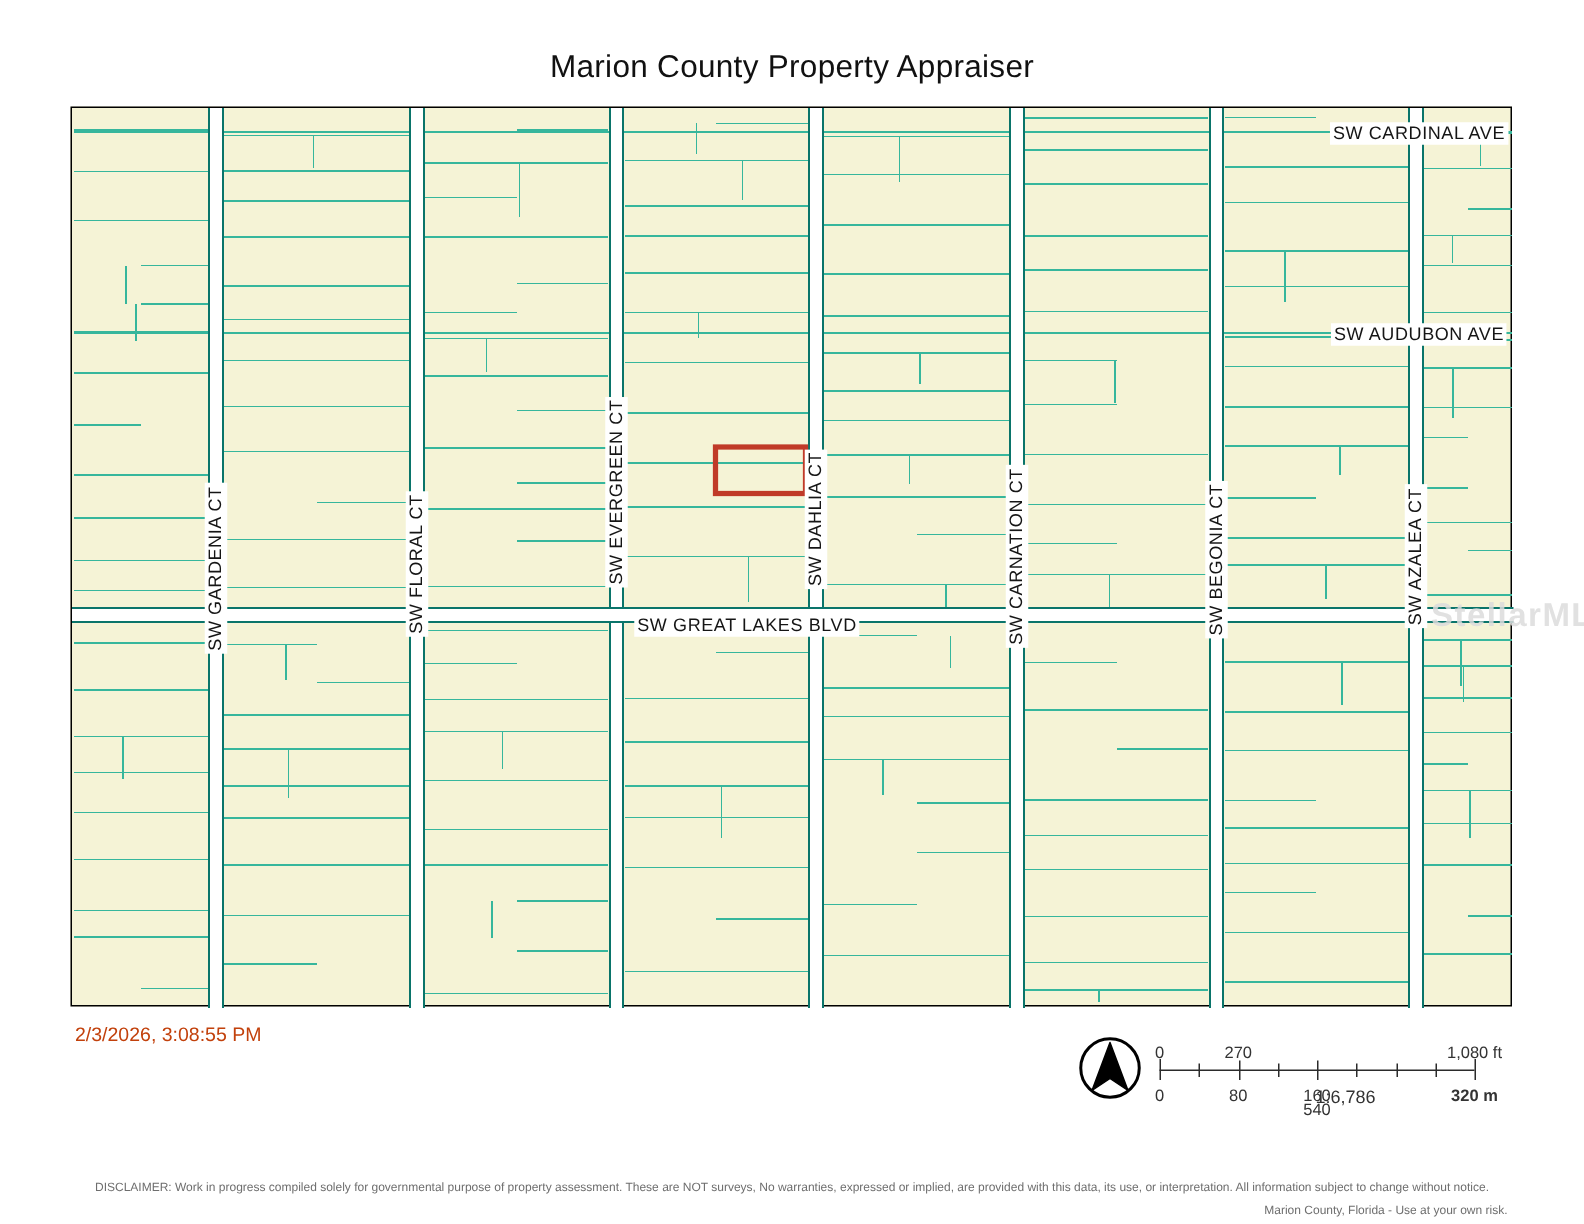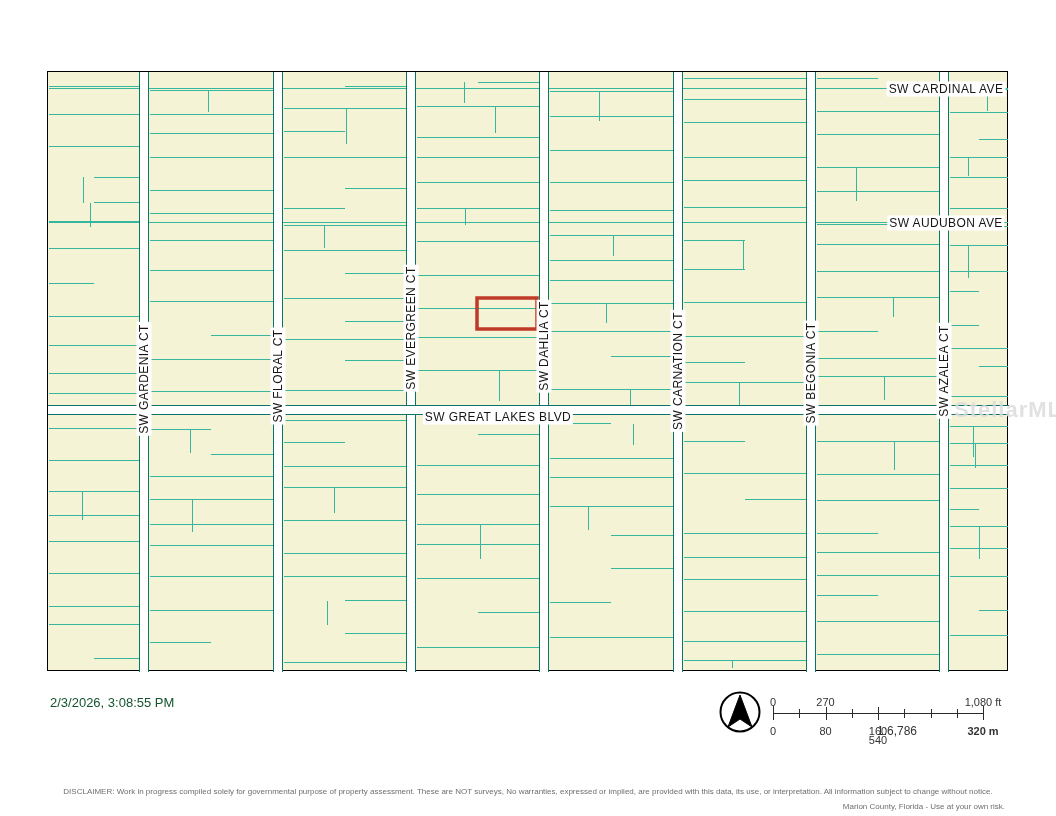--- a/index.html
+++ b/index.html
@@ -11,38 +11,39 @@
   .map { position:absolute; left:47px; top:71px; width:961px; height:600px;
          border:1px solid #000; background:#F5F3D6; }
   .map svg { position:absolute; left:0; top:0; }
   .map-labels { position:absolute; left:0; top:0; width:100%; height:100%; }
   .street-label { position:absolute; background:#fff; color:#151515; font-size:12px;
                   line-height:15px; white-space:nowrap; padding:0 2px; letter-spacing:.4px; }
   .street-label.vertical  { transform:translate(-50%,-50%) rotate(-90deg); }
   .street-label.horizontal{ transform:translate(-50%,-50%); }
   .watermark { position:absolute; left:954px; top:397px; font-size:22px; font-weight:700;
                color:#dcdcdc; opacity:.85; letter-spacing:1px; }
-  .datetime { position:absolute; left:50px; top:682px; font-size:13px; color:#14532d;margin-top:13px; }
+  .datetime { position:absolute; left:50px; top:682px; font-size:13px; color:#c2410c; }
   .north-arrow { position:absolute; left:718px; top:690px; width:44px; height:44px; }
   .scale-ratio { position:absolute; left:881px; top:724px; transform:translateX(-50%);
                  font-size:12px; color:#333;margin-left:16px; }
   .scalebar { position:absolute; left:773px; top:695px; width:240px; height:48px;
               font-size:11px; color:#333; }
   .sb-line { position:absolute; left:0; top:18px; width:210px; height:1px; background:#2b2b2b; }
   .sb-tick { position:absolute; width:1px; background:#2b2b2b; }
   .sb-label { position:absolute; transform:translateX(-50%); white-space:nowrap; }
   .attribution { position:absolute; right:51px; top:768px; font-size:8px; color:#6e6e6e;margin-top:34px; }
   .disclaimer { position:absolute; left:0; top:787px; width:100%; text-align:center;
                 font-size:8px; color:#6e6e6e; }
 </style>
 </head>
 <body>
 
 <div class="page">
 
+  <div class="title">Marion County Property Appraiser</div>
 
   <div class="map">
     <svg id="map-svg" width="961" height="600" viewBox="0 0 961 600">
         <line x1="1" y1="14.569071188569069" x2="90.5" y2="14.569071188569069" stroke="#36B69C" stroke-width="1" shape-rendering="crispEdges"></line>
         <line x1="1" y1="42.42213770234957" x2="90.5" y2="42.42213770234957" stroke="#36B69C" stroke-width="1" shape-rendering="crispEdges"></line>
         <line x1="1" y1="74.9264188958332" x2="90.5" y2="74.9264188958332" stroke="#36B69C" stroke-width="1" shape-rendering="crispEdges"></line>
         <line x1="45.75" y1="105.04266867227852" x2="90.5" y2="105.04266867227852" stroke="#36B69C" stroke-width="1" shape-rendering="crispEdges"></line>
         <line x1="35.88761021471583" y1="105.04266867227852" x2="35.88761021471583" y2="130.5826243814081" stroke="#36B69C" stroke-width="1" shape-rendering="crispEdges"></line>
         <line x1="45.75" y1="130.56662186374888" x2="90.5" y2="130.56662186374888" stroke="#36B69C" stroke-width="1" shape-rendering="crispEdges"></line>
         <line x1="42.79854631624185" y1="130.56662186374888" x2="42.79854631624185" y2="155.00977671379223" stroke="#36B69C" stroke-width="1" shape-rendering="crispEdges"></line>

